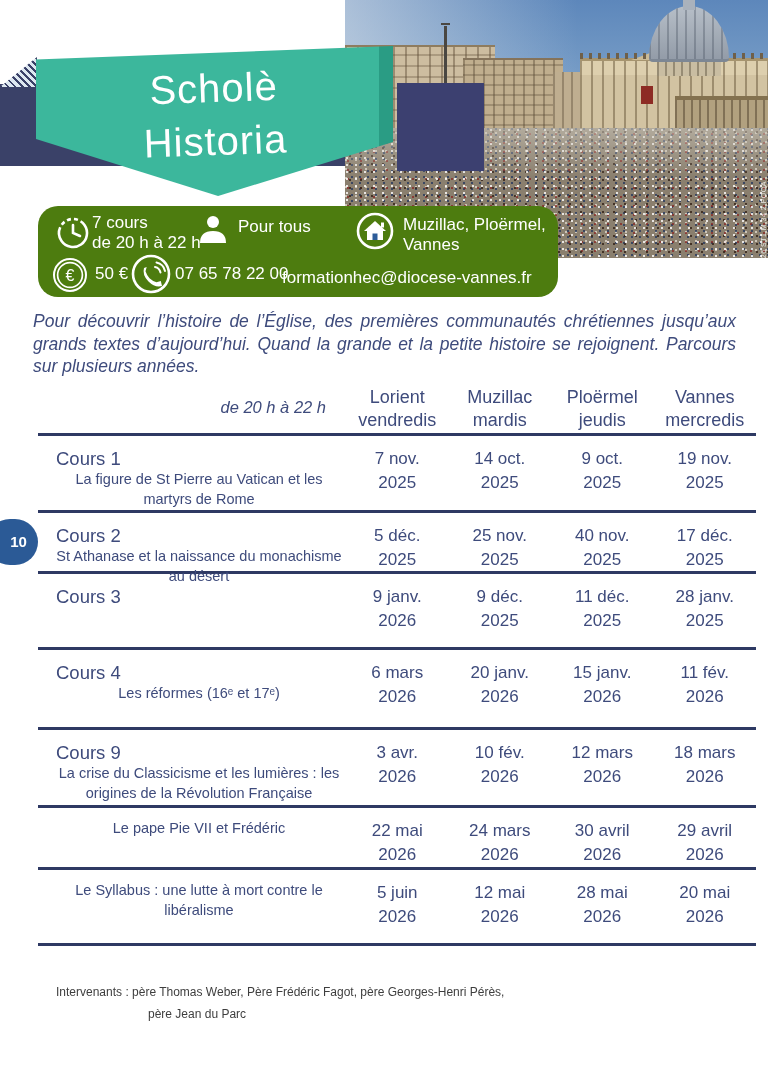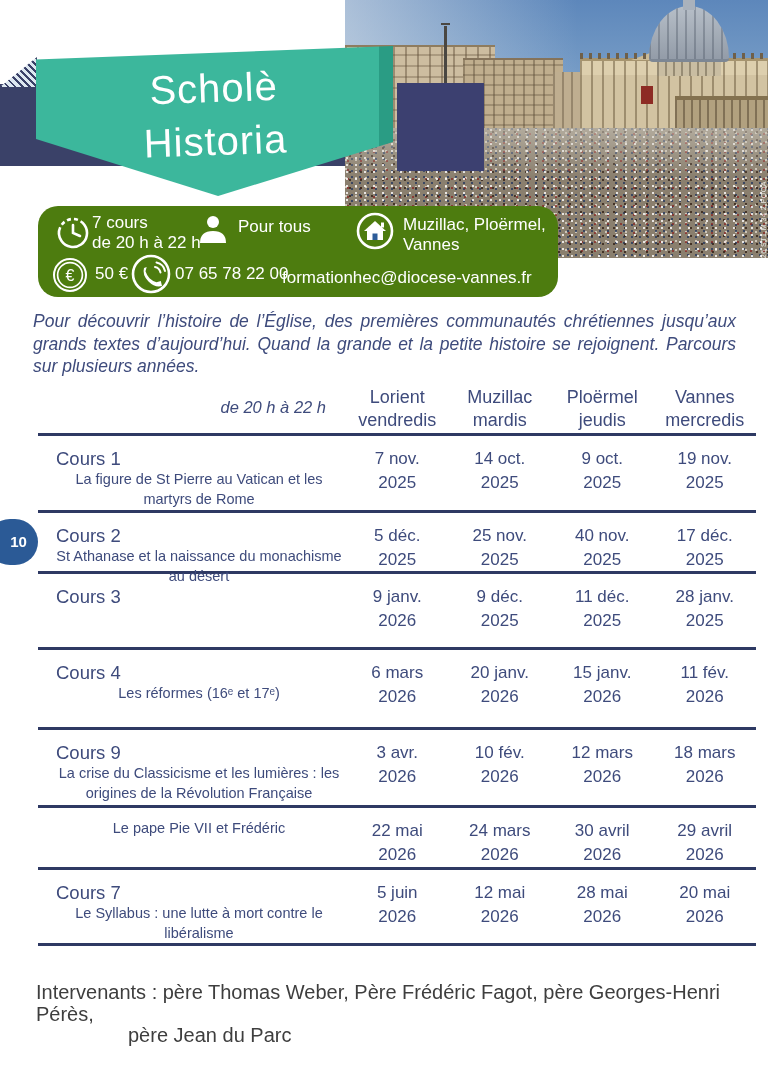--- a/index.html
+++ b/index.html
@@ -97,21 +97,21 @@
   .course { padding:11px 0 0 18px; }
   .cname { font-size:18.5px; line-height:23px; }
   .ctitle { font-size:14.5px; line-height:19.5px; max-width:286px;text-align:center; }
   .dcell { text-align:center; font-size:17px; line-height:23.5px; padding-top:11px; }
   .dcell span { display:block; }
 
   
   .badge { position:absolute; left:-13px; top:519px; width:51px; height:46px; background:#2b5a96;
     border-radius:23px; color:#fff; font-size:15px; font-weight:bold; text-align:center;
     line-height:46px; padding-left:12px; }
-  .footer { position:absolute; left:36px; top:982px; color:#3e3e3e; font-size:20px; line-height:21.5px; }
+  .footer { position:absolute; left:56px; top:982px; color:#3e3e3e; font-size:12px; line-height:21.5px; }
   .footer .l2 { margin-left:92px; }
 </style>
 </head>
 <body>
 
 <div class="page">
 
   <div class="photo">
     <div class="ph-haze"></div>
     <div class="bldg bldg-left1"></div>
@@ -351,21 +351,20 @@
           <span>2026</span>
         </div>
       <div class="dcell">
           <span>29 avril</span>
           <span>2026</span>
         </div>
     </div>
 
     <div class="trow r7">
       <div class="course">
-        <div class="cname">Cours 7</div>
         <div class="ctitle">Le Syllabus : une lutte à mort contre le libéralisme</div>
       </div>
       <div class="dcell">
           <span>5 juin</span>
           <span>2026</span>
         </div>
       <div class="dcell">
           <span>12 mai</span>
           <span>2026</span>
         </div>

